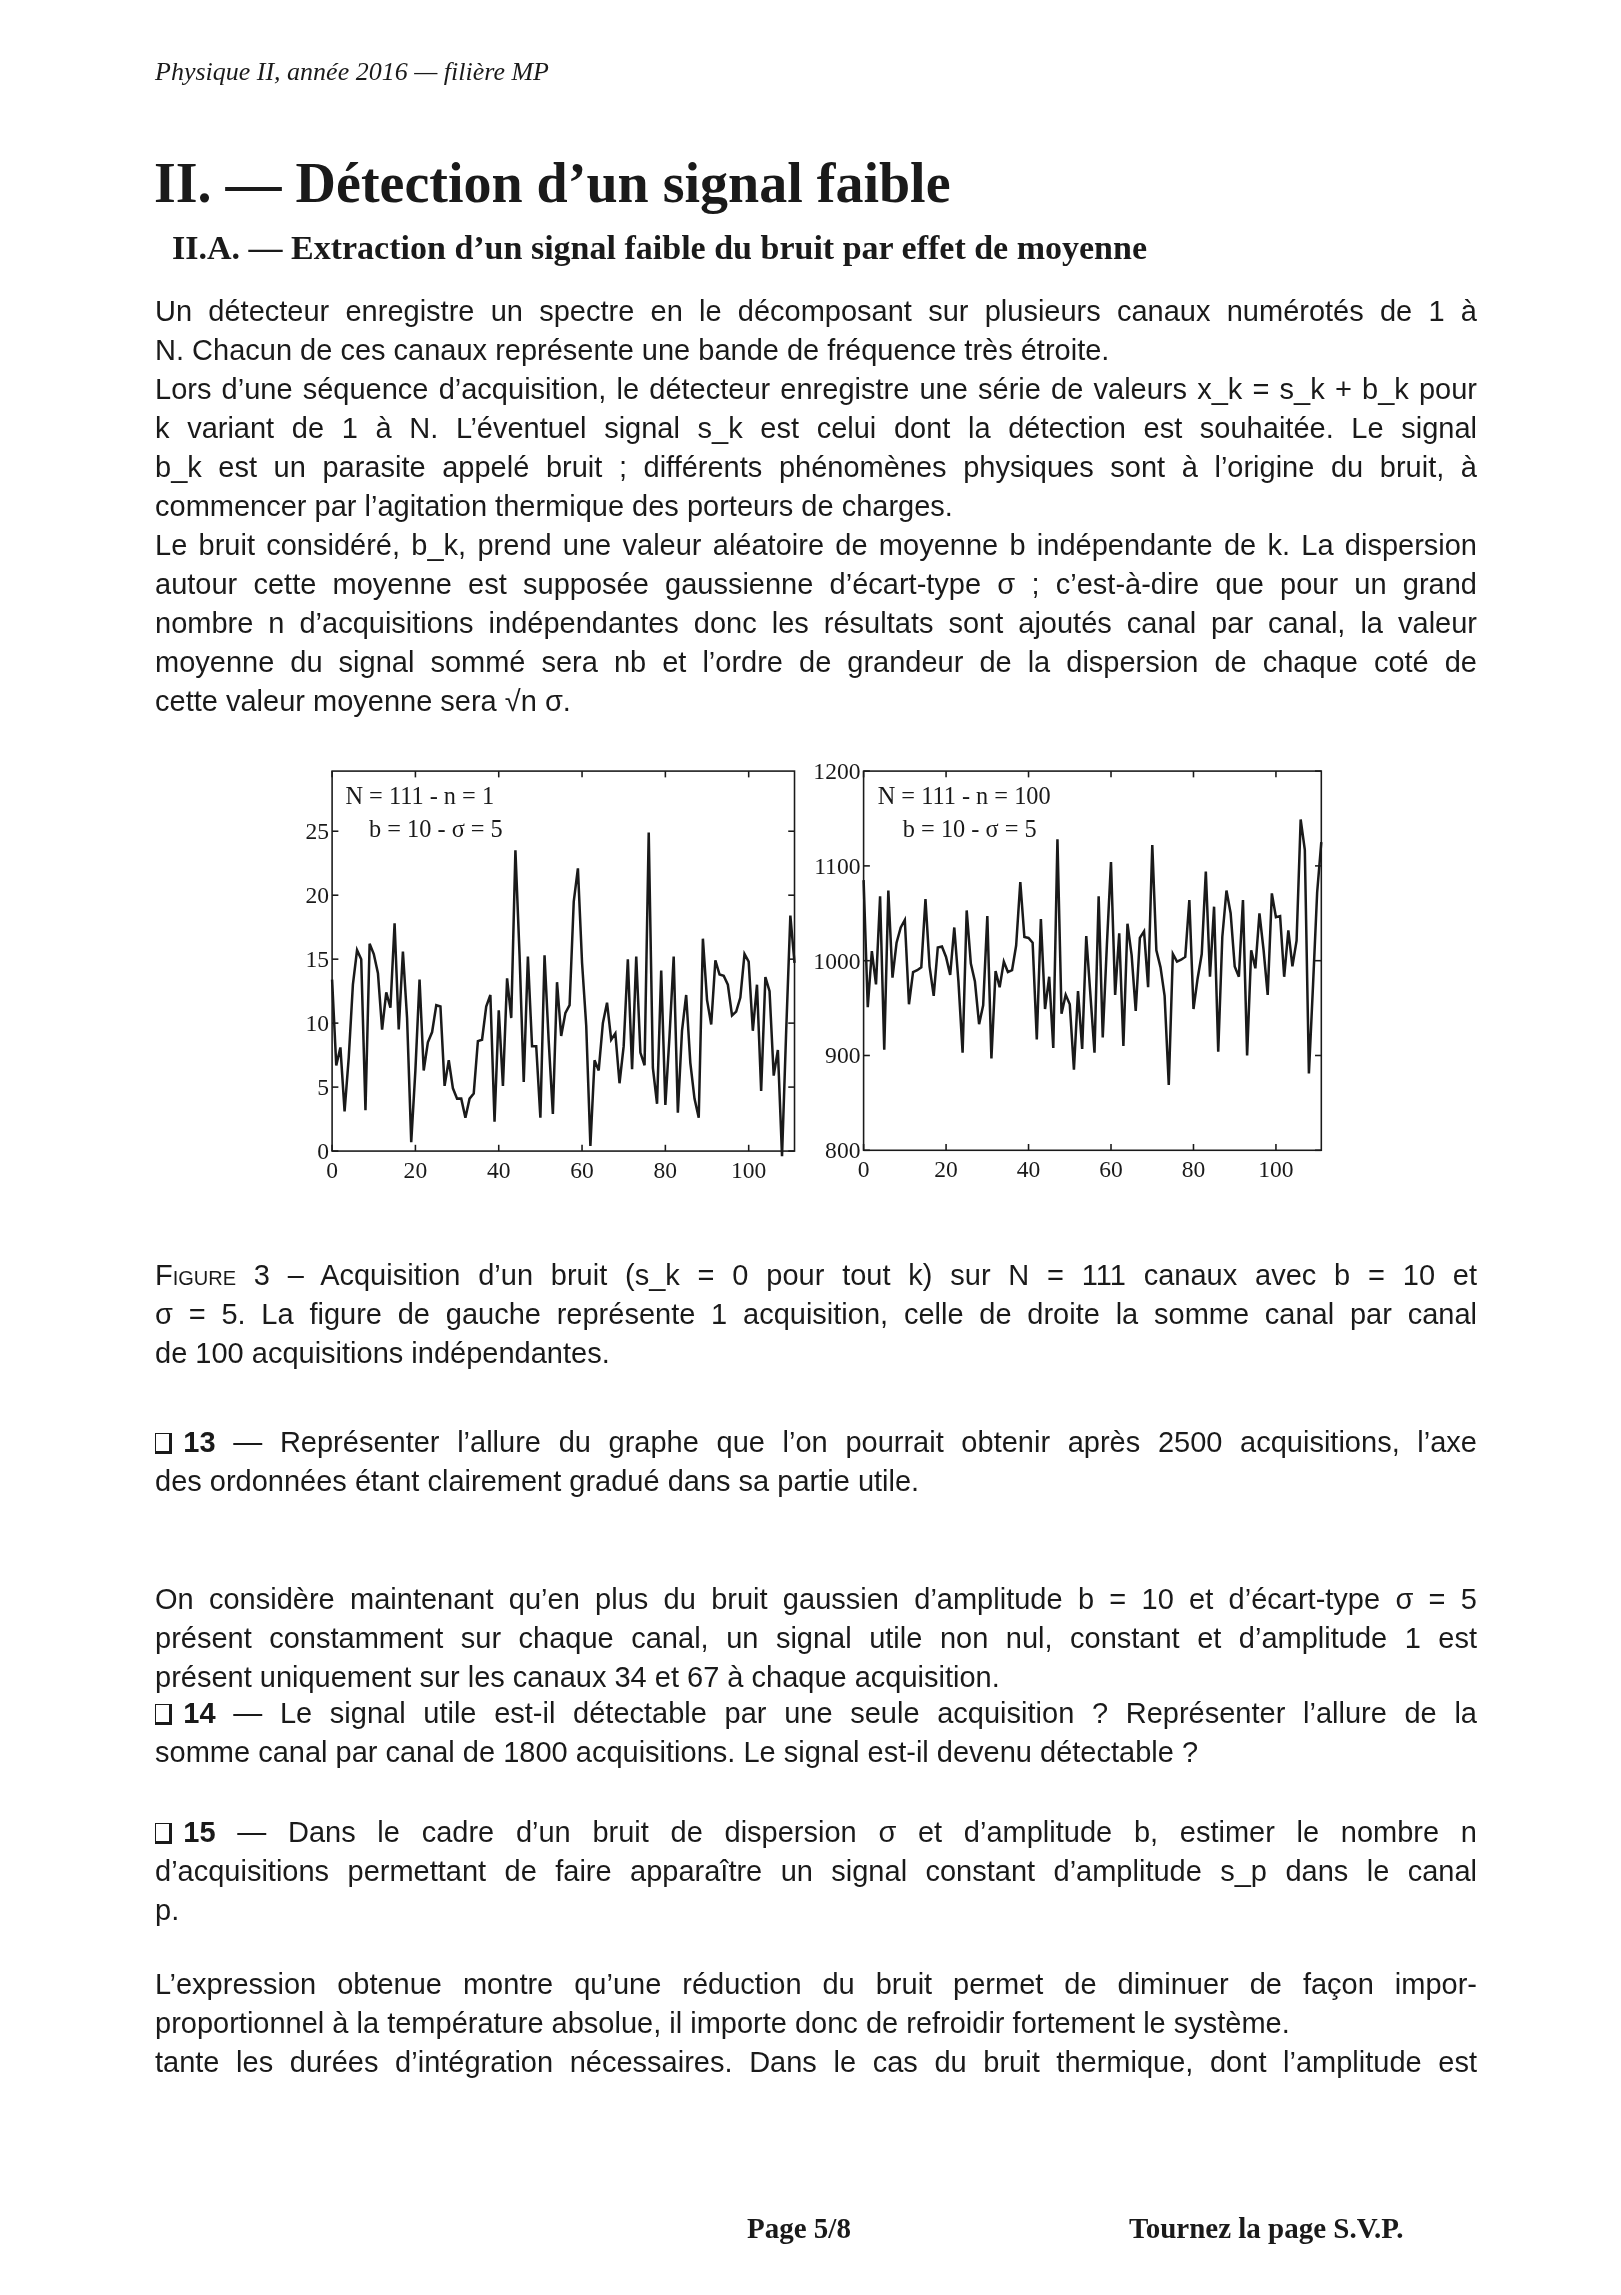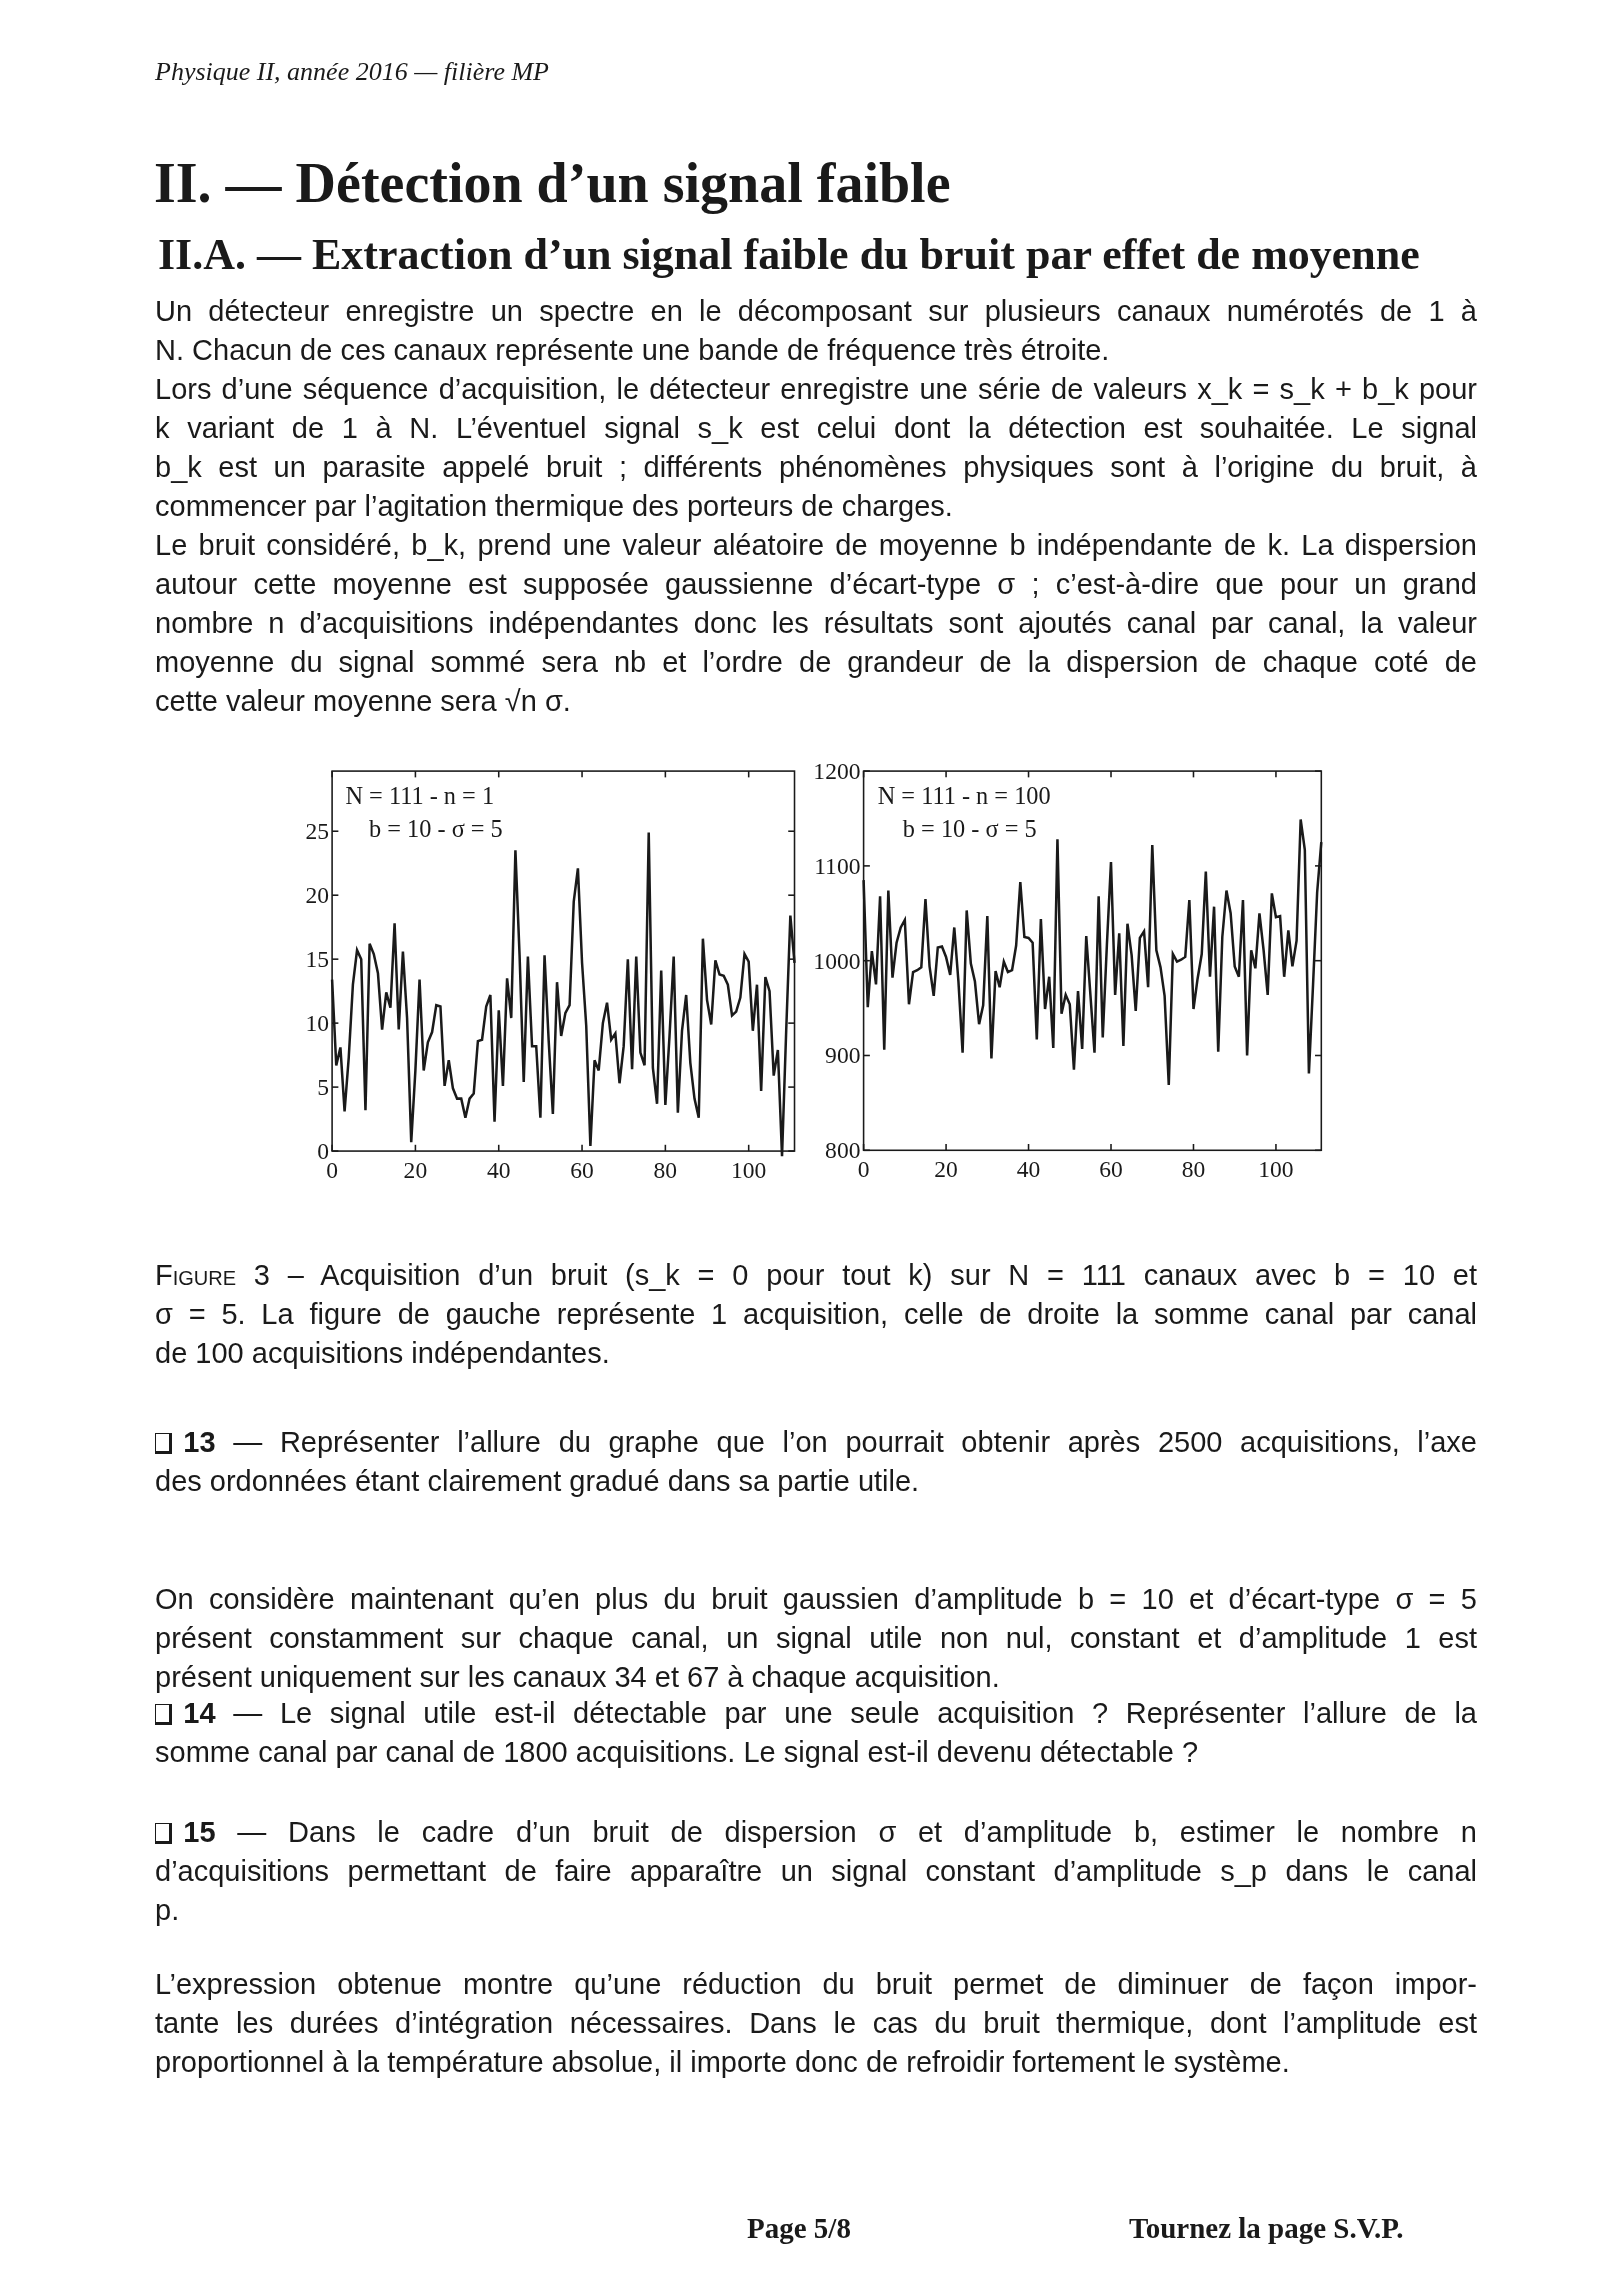--- a/index.html
+++ b/index.html
@@ -1,21 +1,21 @@
 <!DOCTYPE html>
 <html style="font-size:12.6px"><head>
 <meta charset="utf-8">
 <style>
   html, body { margin: 0; padding: 0; background: #ffffff; }
   body { width: 1622px; height: 2295px; position: relative; overflow: hidden;
          font-family: "DejaVu Serif", "Liberation Serif", serif; color: #1a1a1a; }
   .abs { position: absolute; }
   .running-head { left: 155px; top: 57px; font-size: 26px; font-style: italic; font-family: "Liberation Serif", serif; text-align: center; }
   .h1 { left: 154px; top: 151px; font-size: 56px; font-weight: bold; font-family: "Liberation Serif", serif; }
-  .h2 { left: 158px; top: 229px; font-size: 44px; font-weight: bold; font-family: "Liberation Serif", serif; }
+  .h2 { left: 172px; top: 229px; font-size: 34px; font-weight: bold; font-family: "Liberation Serif", serif; }
   .text { left: 155px; width: 1322px; font-size: 29px; line-height: 39px; text-align: justify;
           font-family: Liberation Sans, sans-serif; }
   .text .line { display: block; text-align: justify; text-align-last: justify; white-space: nowrap; }
   .text .last { text-align-last: left; }
   .p1 { top: 292px; }
   .caption { top: 1256px; }
   .q13 { top: 1423px; }
   .p3 { top: 1580px; }
   .q14 { top: 1694px; }
   .q15 { top: 1813px; }
@@ -383,19 +383,19 @@
 </div>
 
 <div class="abs text q15">
   <span class="line"><span class="qbox"></span><span class="qnum">15</span><span> — </span><span>Dans le cadre d’un bruit de dispersion σ et d’amplitude b, estimer le nombre n</span></span>
   <span class="line">d’acquisitions permettant de faire apparaître un signal constant d’amplitude s_p dans le canal</span>
   <span class="line last">p.</span>
 </div>
 
 <div class="abs text p4">
   <span class="line">L’expression obtenue montre qu’une réduction du bruit permet de diminuer de façon impor-</span>
+  <span class="line last">proportionnel à la température absolue, il importe donc de refroidir fortement le système.</span>
   <span class="line">tante les durées d’intégration nécessaires. Dans le cas du bruit thermique, dont l’amplitude est</span>
-  <span class="line last">proportionnel à la température absolue, il importe donc de refroidir fortement le système.</span>
 </div>
 
 <div class="abs footer footer-page">Page 5/8</div>
 <div class="abs footer footer-turn">Tournez la page S.V.P.</div>
 
 
 </body></html>

